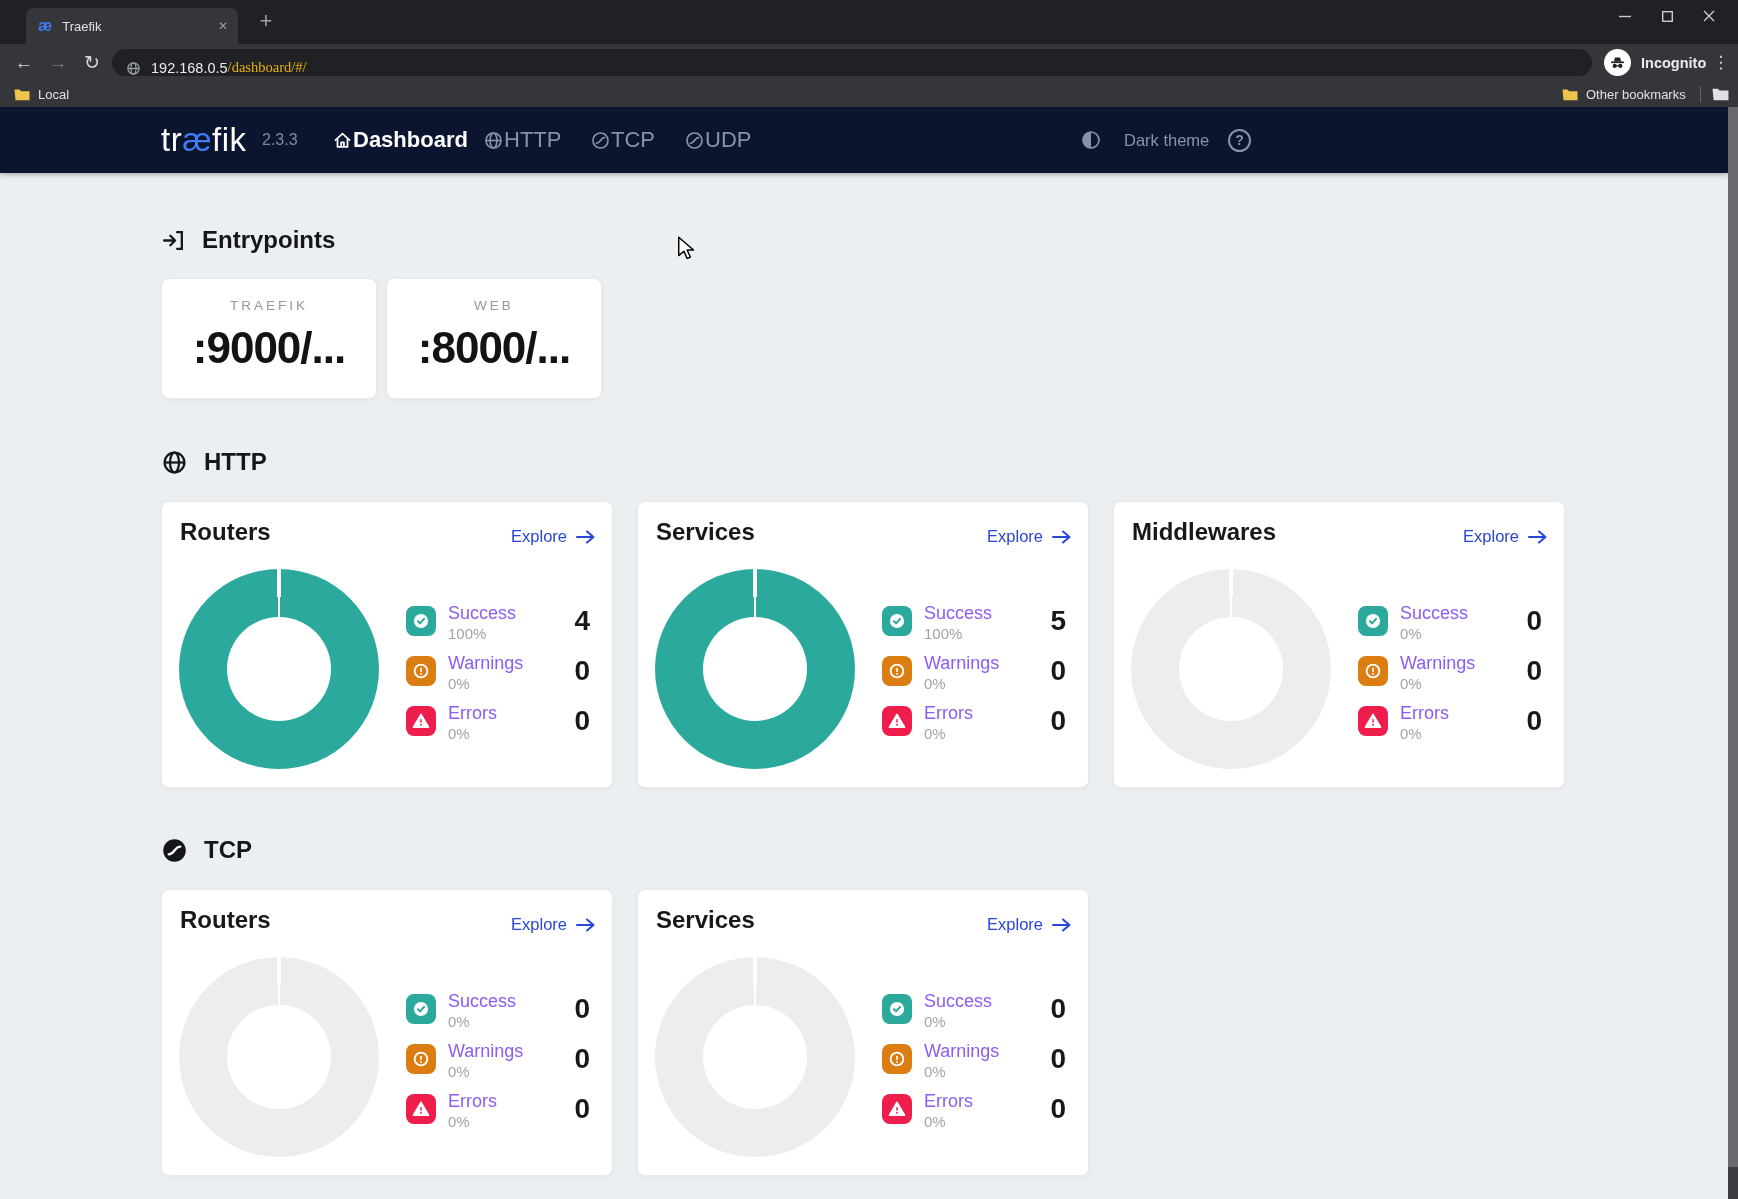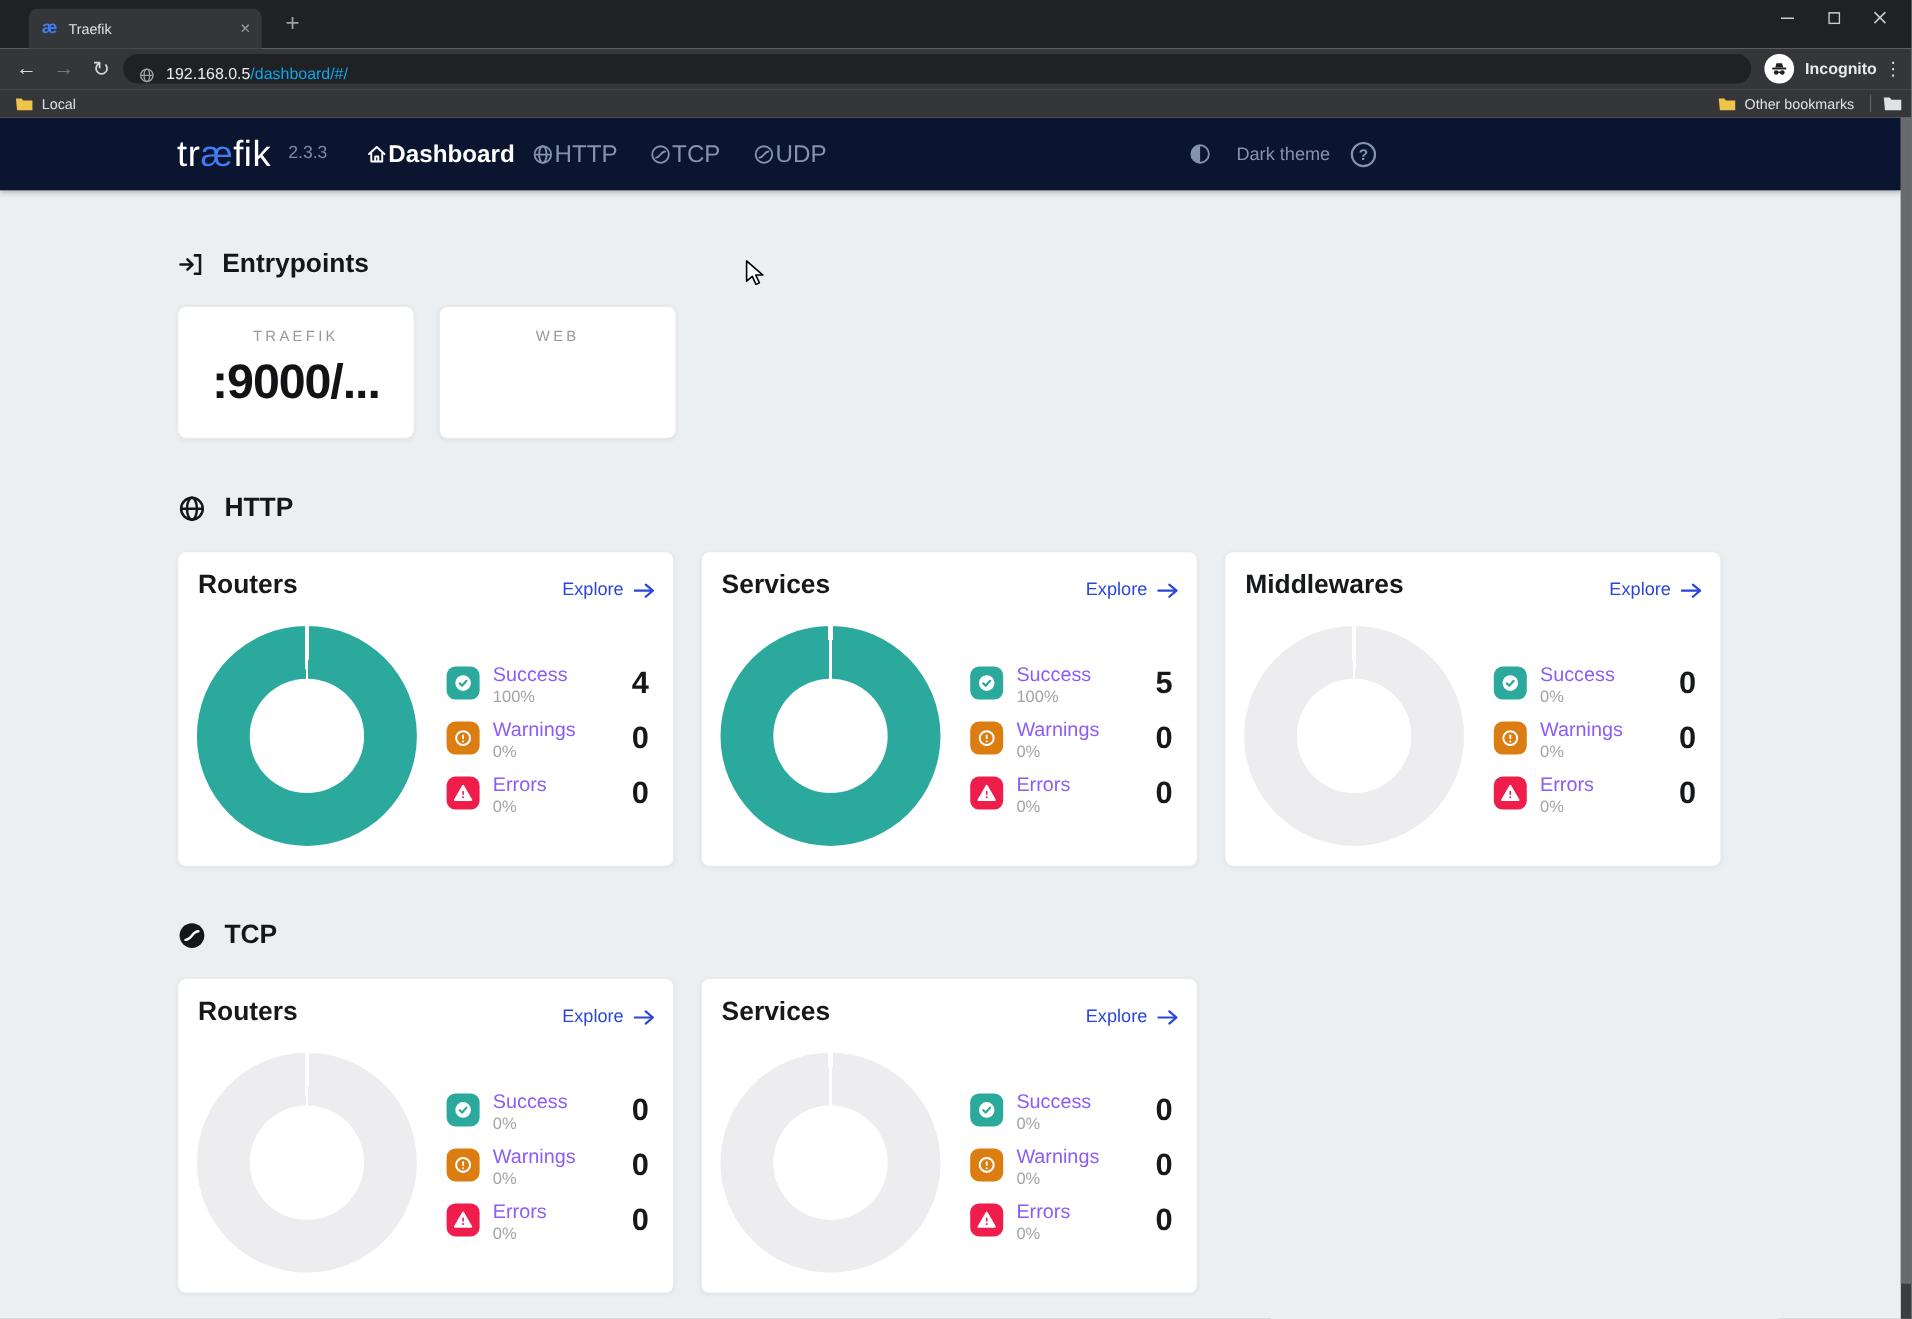--- a/index.html
+++ b/index.html
@@ -18,21 +18,21 @@
   .wincontrols { position:absolute; right:8px; top:0; height:32px; display:flex; }
   .winbtn { width:42px; height:32px; display:flex; align-items:center; justify-content:center; }
 
   .toolbar { position:absolute; left:0; top:44px; width:1738px; height:37px; background:#35363a; }
   .navbtn { position:absolute; top:0; height:37px; width:28px; display:flex; align-items:center;
             justify-content:center; font-size:19px; color:#d5d7da; }
   .navbtn.dim { color:#73767a; }
   .omnibox { position:absolute; left:112px; top:5px; width:1480px; height:27px; background:#202124;
              border-radius:14px; display:flex; align-items:flex-end; padding:0 14px; }
   .urlhost { color:#e8eaed; font-size:14.5px; }
-  .urlpath { color:#0ea5e9; font-size:14.5px; }
+  .urlpath { color:#eab308; font-size:14.5px;font-family:Liberation Serif, serif; }
   .incog { position:absolute; left:1604px; top:4px; height:29px; display:flex; align-items:center; }
   .incog-circle { width:27px; height:27px; border-radius:50%; background:#fff; display:flex;
                   align-items:center; justify-content:center; }
   .incog-label { color:#e8eaed; font-size:14.5px; margin-left:10px; font-weight:bold; }
   .menu3 { position:absolute; left:1706px; top:0; width:30px; height:37px; color:#d5d7da;
            font-size:17px; display:flex; align-items:center; justify-content:center; }
 
   .bookmarks { position:absolute; left:0; top:81px; width:1738px; height:26px; background:#35363a; }
   .bm-item { position:absolute; top:0; height:26px; display:flex; align-items:center; gap:8px;
              color:#dfe1e5; font-size:13px; }
@@ -224,22 +224,23 @@
       <line x1="3" y1="12" x2="12.5" y2="12" stroke="#14161a" stroke-width="2.2" stroke-linecap="round"></line>
       <path d="M9 7.5 L13.5 12 L9 16.5" fill="none" stroke="#14161a" stroke-width="2.2" stroke-linecap="round" stroke-linejoin="round"></path>
     </svg>
     <span>Entrypoints</span>
   </div>
 
   <div class="ecard" style="left:161px">
     <div class="ename">TRAEFIK</div>
     <div class="evalue">:9000/...</div>
   </div>
-  <div class="ecard" style="left:399px">
+  <div class="ecard" style="left:386px">
     <div class="ename">WEB</div>
+    <div class="evalue">:8000/...</div>
   </div>
 
   <div class="section-h" style="left:161px; top:448px">
     <svg width="27" height="27" viewBox="0 0 24 24">
       <circle cx="12" cy="12" r="8.8" fill="none" stroke="#14161a" stroke-width="2"></circle>
       <ellipse cx="12" cy="12" rx="4" ry="8.8" fill="none" stroke="#14161a" stroke-width="2"></ellipse>
       <line x1="3.2" y1="12" x2="20.8" y2="12" stroke="#14161a" stroke-width="2"></line>
     </svg>
     <span>HTTP</span>
   </div>

